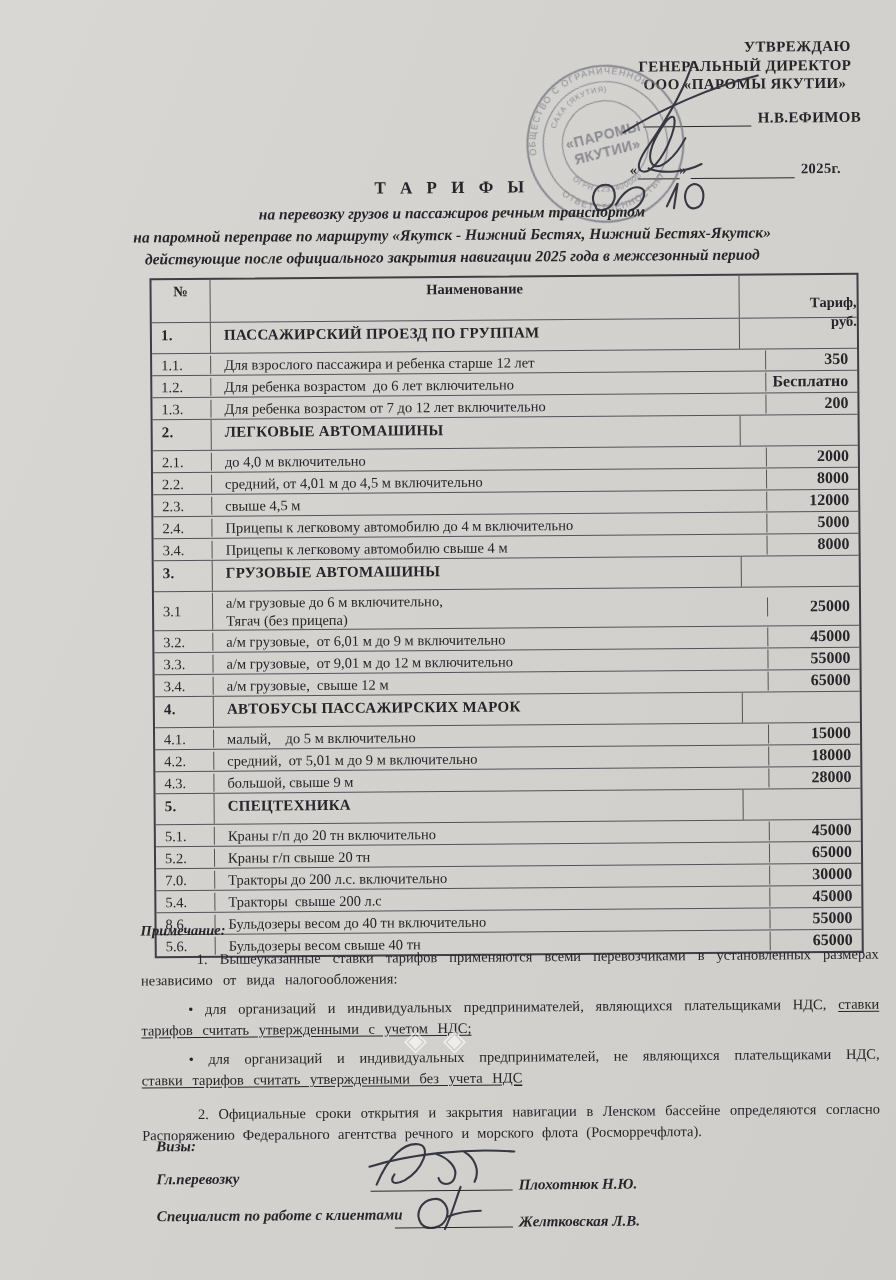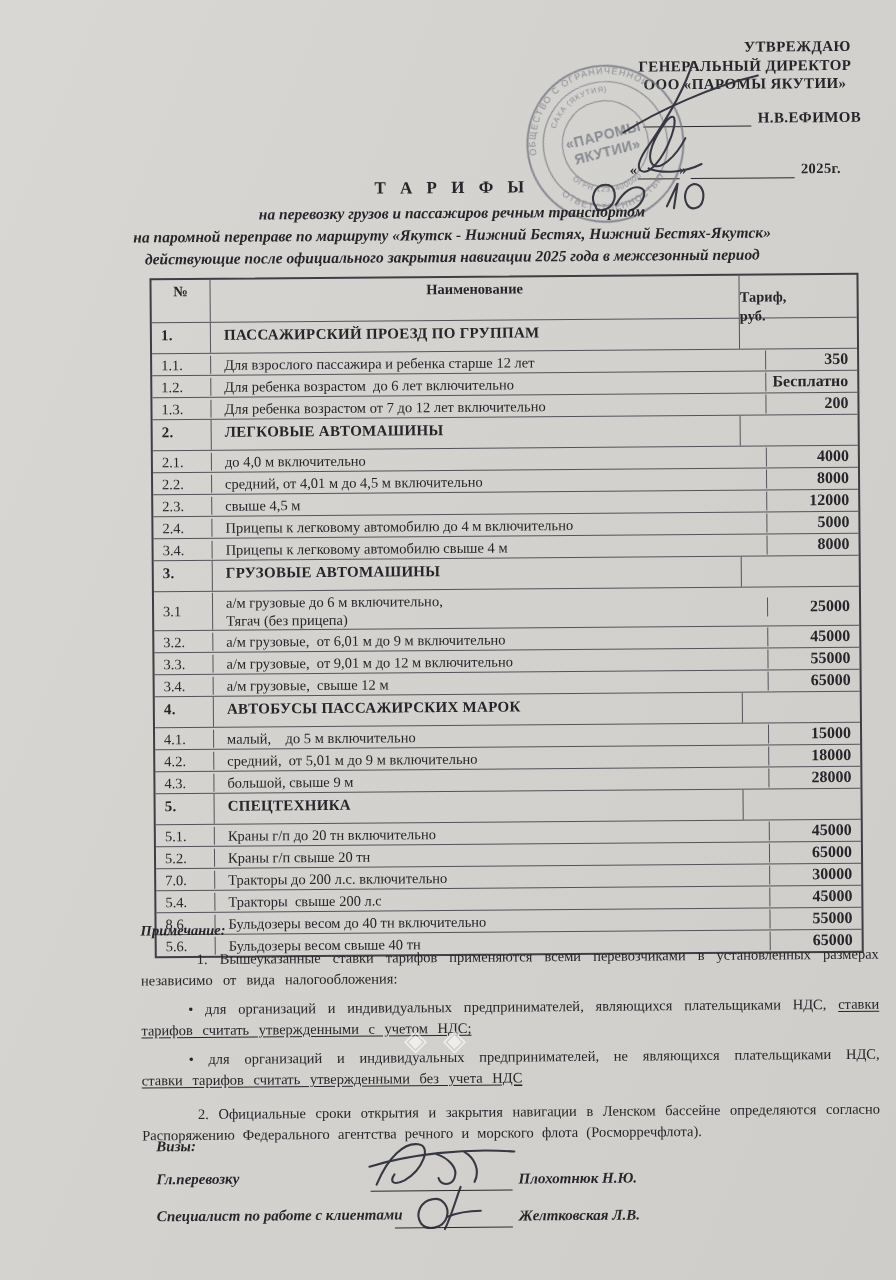--- a/index.html
+++ b/index.html
@@ -48,21 +48,21 @@
   .ttable { position:absolute; top:276px; left:152px; width:705px; border:2px solid #3e3e45; background:transparent; font-size:14.5px; }
   .trow, .thead { display:flex; border-top:1px solid #53535a; }
   .thead { border-top:none; height:42px; font-weight:bold; }
   .c-num { flex:0 0 58px; padding:1px 4px 0 9px; box-sizing:border-box; }
   .c-name { flex:1 1 auto; border-left:1px solid #53535a; padding:1px 6px 0 13px; box-sizing:border-box; white-space:pre-wrap; display:flex; flex-direction:column; justify-content:center; }
   .c-gap { flex:0 0 24px; border-left:1px solid #53535a; }
   .c-val { flex:0 0 92px; border-left:1px solid #53535a; display:flex; align-items:flex-end; justify-content:flex-end; padding:0 9px 1px 0; box-sizing:border-box; font-weight:bold; font-size:16px; }
   .c-sec-val { flex:0 0 117px; border-left:1px solid #53535a; }
   .h-num { flex:0 0 58px; display:flex; align-items:flex-start; justify-content:center; padding-top:3px; }
   .h-name { flex:1 1 auto; border-left:1px solid #53535a; display:flex; align-items:flex-start; justify-content:center; padding-top:3px; }
-  .h-tariff { flex:0 0 117px; border-left:1px solid #53535a; text-align:left; line-height:19px; padding-top:12px; }
+  .h-tariff { flex:0 0 117px; border-left:1px solid #53535a; text-align:right; line-height:19px; padding-top:18px; }
   .row-item { height:21px; align-items:center; }
   .row-item .c-name { justify-content:center; }
   .row-section { height:30px; }
   .row-section .c-num, .row-section .c-name { font-weight:bold; padding-top:4px; justify-content:flex-start; font-size:15px; letter-spacing:.3px; }
   .row-tall { height:38px; }
   .row-tall .c-name { line-height:18px; justify-content:center; }
 
   
   .notes { position:absolute; top:918px; left:138px; width:738px; font-size:14.5px; line-height:21.5px; text-align:justify; }
   .note-head { font-weight:bold; font-style:italic; margin:0 0 4px 34px; text-align:left; }
@@ -72,21 +72,21 @@
   .u { text-decoration:underline; text-underline-offset:2px; }
   .p2 { text-indent:56px; word-spacing:4.5px; margin-top:12px !important; }
 
   
   .visas { position:absolute; top:1136px; left:152px; width:560px; font-size:15px; font-weight:bold; font-style:italic; }
   .visa-label { margin-bottom:16px; }
   .visa-row { position:relative; height:37px; }
   .visa-line { position:absolute; top:21px; border-bottom:1.5px solid #2a2a2e; height:0; }
   .vl-1 { left:214px; width:142px; }
   .vl-2 { left:238px; width:118px; }
-  .visa-name { position:absolute; left:362px; top:2px; }
+  .visa-name { position:absolute; left:362px; top:8px; }
 
   
   .watermark {
     position:absolute; left:404px; top:1022px; width:400px;
     font-family:"DejaVu Sans", sans-serif; font-size:40px; font-weight:500;
     color:rgba(255,255,255,.62); letter-spacing:2px; display:flex; align-items:center; gap:14px;
     pointer-events:none;
   }
   .wm-diamond { font-size:30px; }
 </style>
@@ -199,21 +199,21 @@
           </div>
           <div class="trow row-section">
             <div class="c-num">2.</div>
             <div class="c-name">ЛЕГКОВЫЕ АВТОМАШИНЫ</div>
             <div class="c-sec-val"></div>
           </div>
           <div class="trow row-item">
             <div class="c-num">2.1.</div>
             <div class="c-name">до 4,0 м включительно</div>
             <div class="c-gap"></div>
-            <div class="c-val">4000</div>
+            <div class="c-val">2000</div>
           </div>
           <div class="trow row-item">
             <div class="c-num">2.2.</div>
             <div class="c-name">средний, от 4,01 м до 4,5 м включительно</div>
             <div class="c-gap"></div>
             <div class="c-val">8000</div>
           </div>
           <div class="trow row-item">
             <div class="c-num">2.3.</div>
             <div class="c-name">свыше 4,5 м</div>

